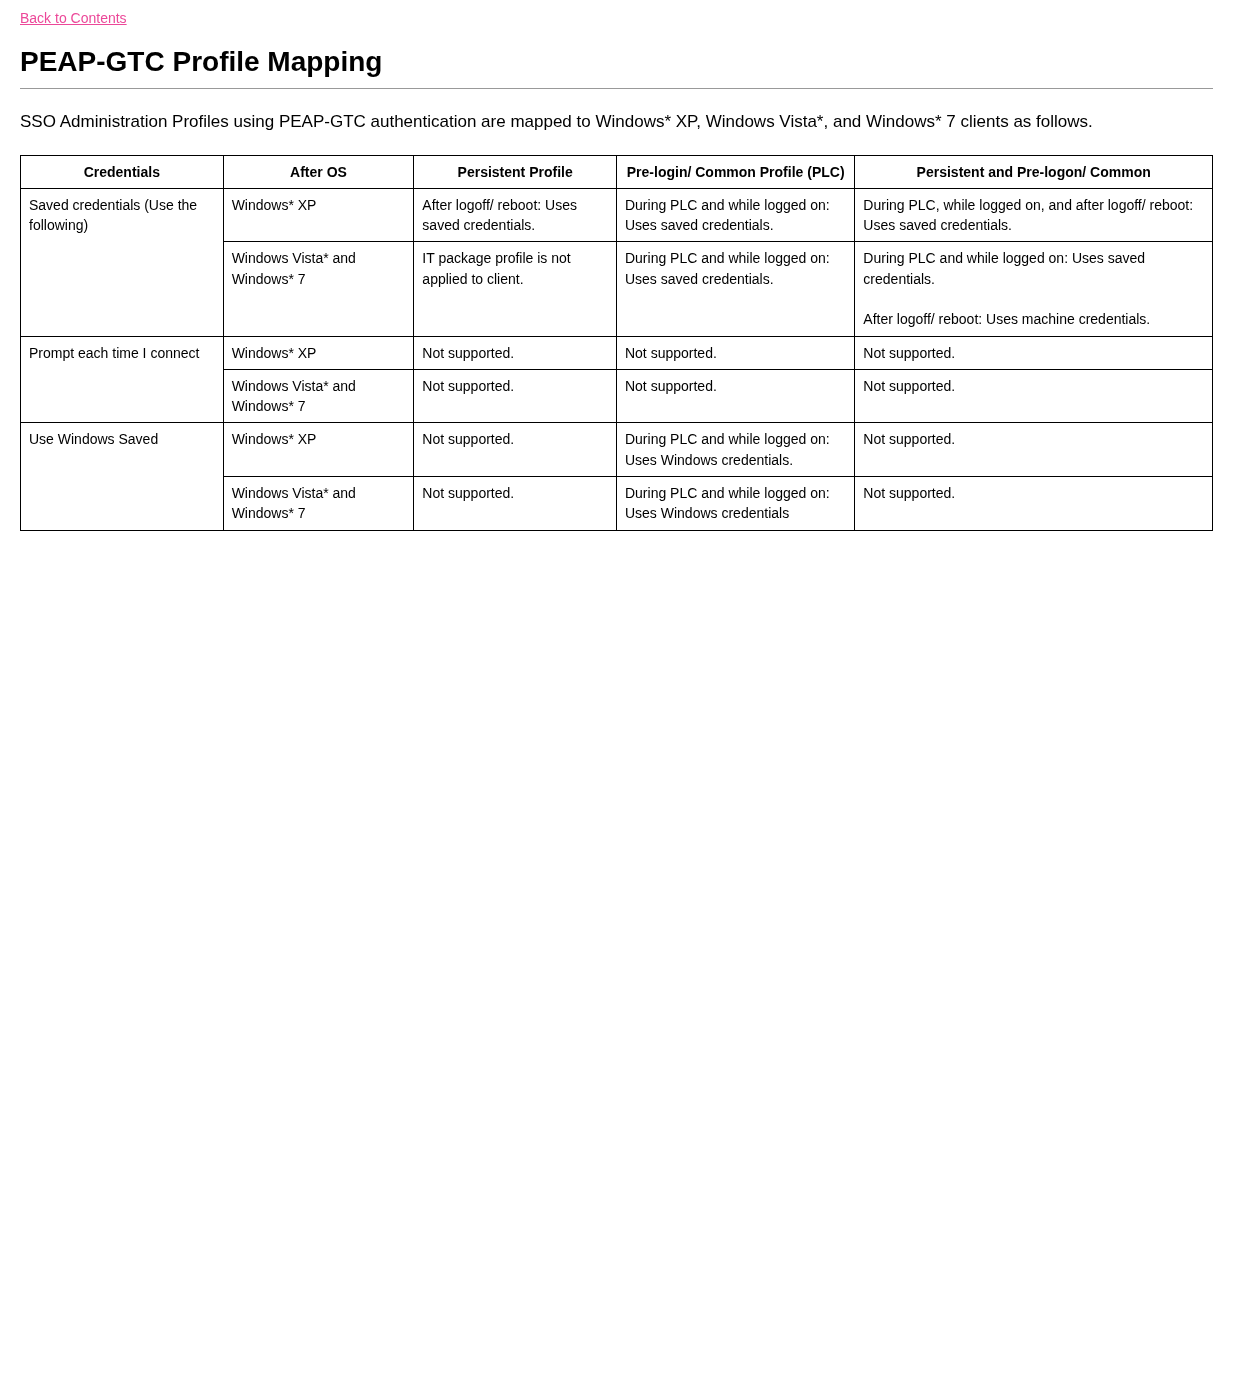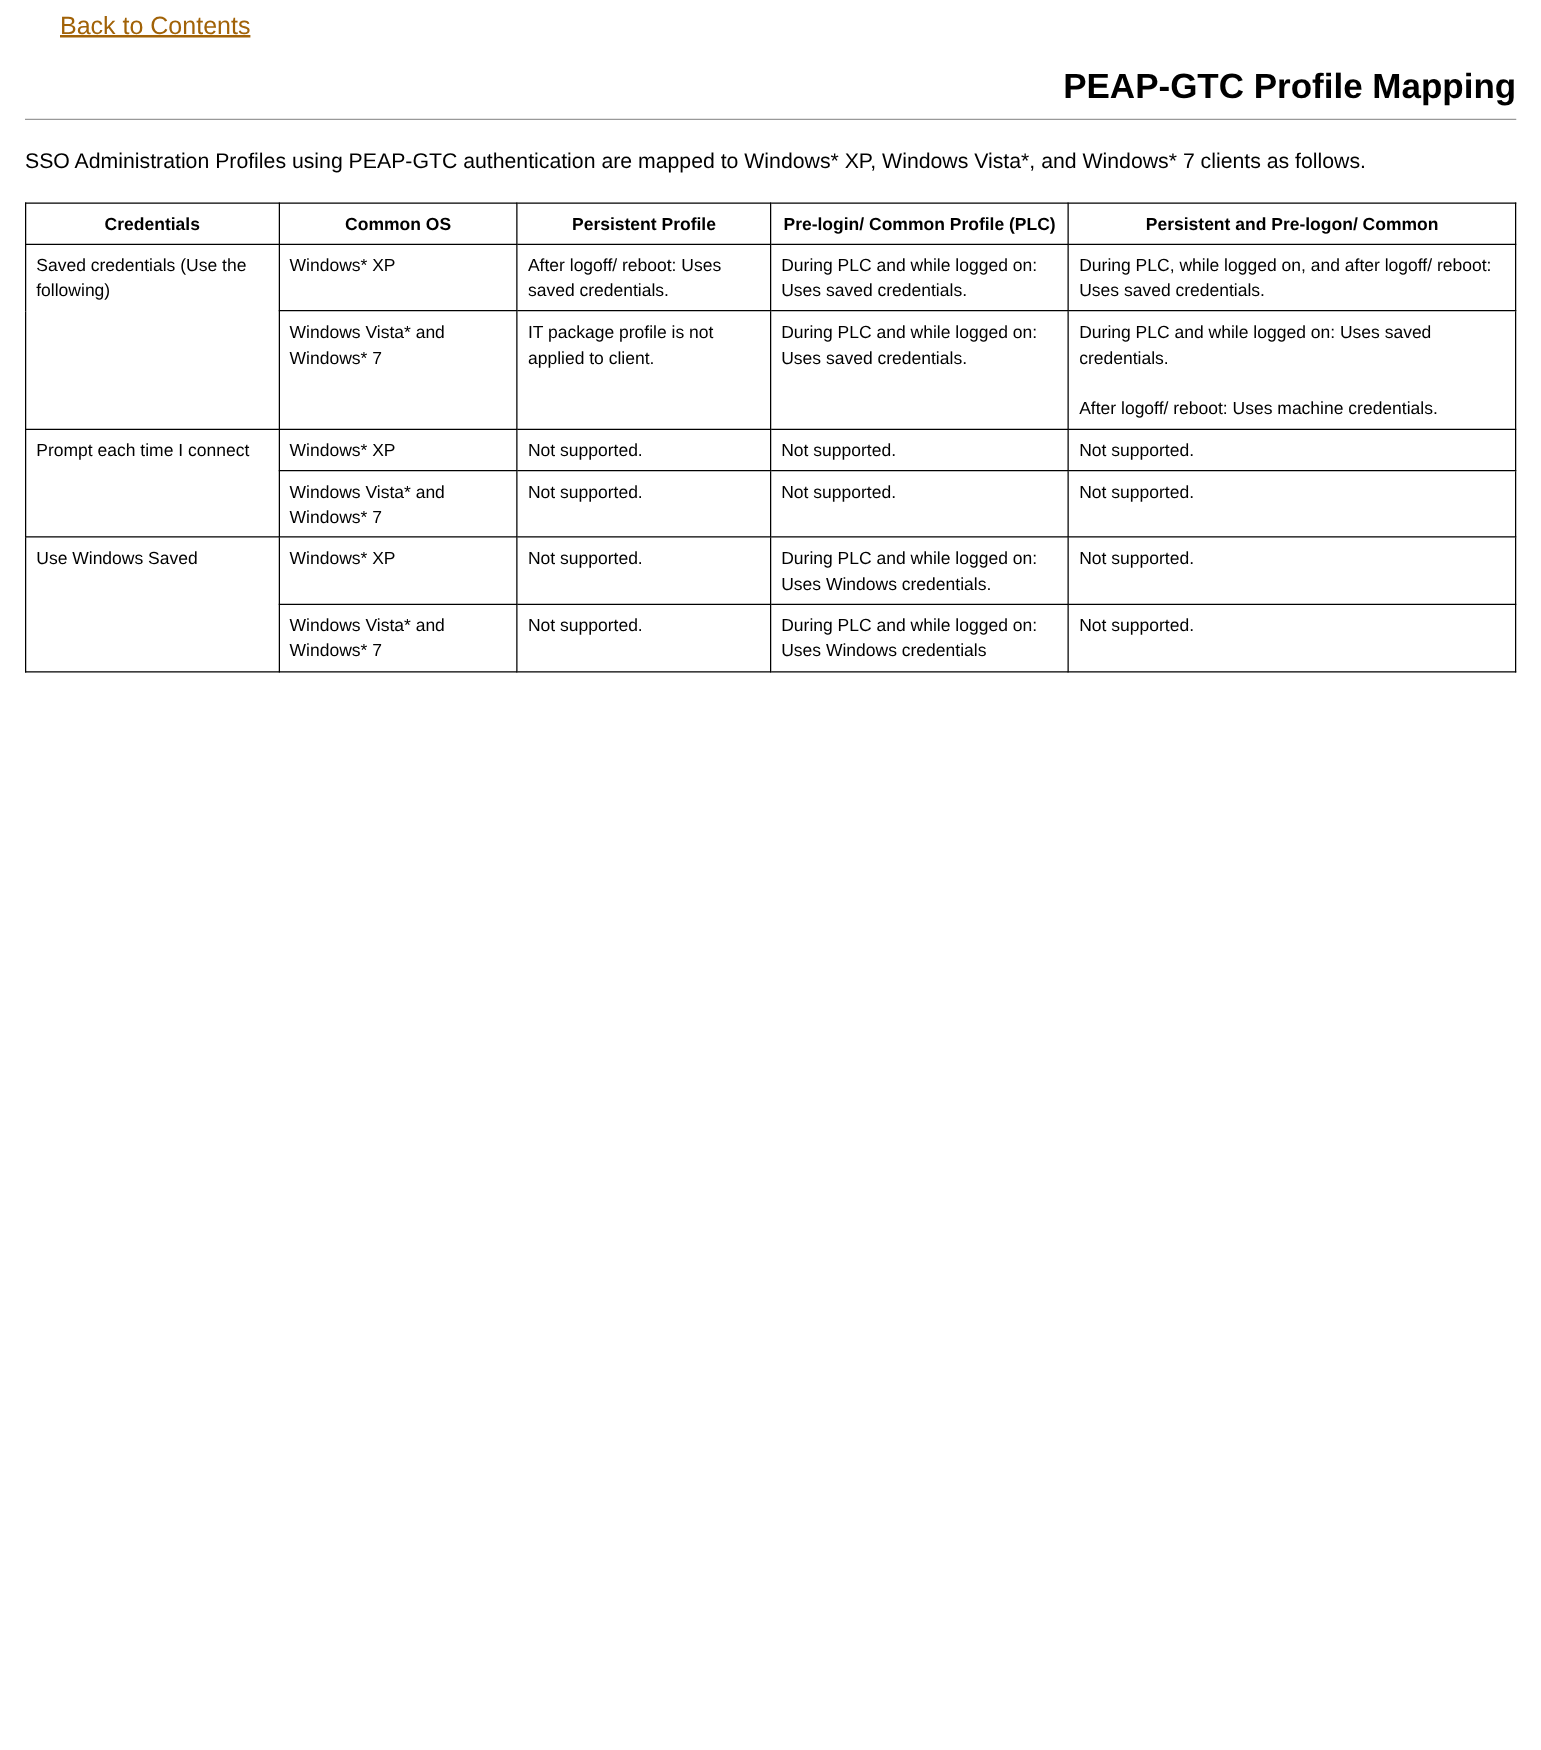--- a/index.html
+++ b/index.html
@@ -5,34 +5,32 @@
     * { box-sizing: border-box; margin: 0; padding: 0; }
     body {
       font-family: Arial, sans-serif;
       font-size: 14px;
       color: #000;
       background: #fff;
       padding: 10px 20px 40px 20px;
       width: 1233px;
     }
     #back-link {
-      color: #a16207;
+      color: #ec4899;
       text-decoration: underline;
-      font-size: 20px;
+      font-size: 14px;
       display: inline-block;
       margin-bottom: 10px;
       cursor: pointer;
-      margin-left: 28px;
     }
     h1 {
       font-size: 28px;
       font-weight: bold;
-      margin: 10px 0 8px 16px;
+      margin: 10px 0 8px 0;
       letter-spacing: 0;
-      text-align: right;
     }
     .divider {
       border: none;
       border-top: 1px solid #999;
       margin: 10px 0 20px 0;
     }
     .intro {
       font-size: 17px;
       margin-bottom: 20px;
       line-height: 1.5;
@@ -73,21 +71,21 @@
 <h1>PEAP-GTC Profile Mapping</h1>
 
 <hr class="divider">
 
 <p class="intro">SSO Administration Profiles using PEAP-GTC authentication are mapped to Windows* XP, Windows Vista*, and Windows* 7 clients as follows.</p>
 
 <table>
   <thead>
     <tr>
       <th class="col1">Credentials</th>
-      <th class="col2">Common OS</th>
+      <th class="col2">After OS</th>
       <th class="col3">Persistent Profile</th>
       <th class="col4">Pre-login/ Common Profile (PLC)</th>
       <th class="col5">Persistent and Pre-logon/ Common</th>
     </tr>
   </thead>
   <tbody id="table-body">
   <tr>
         <td rowspan="2">Saved credentials (Use the following)</td>
         <td>Windows* XP</td>
         <td>After logoff/ reboot: Uses saved credentials.</td>

